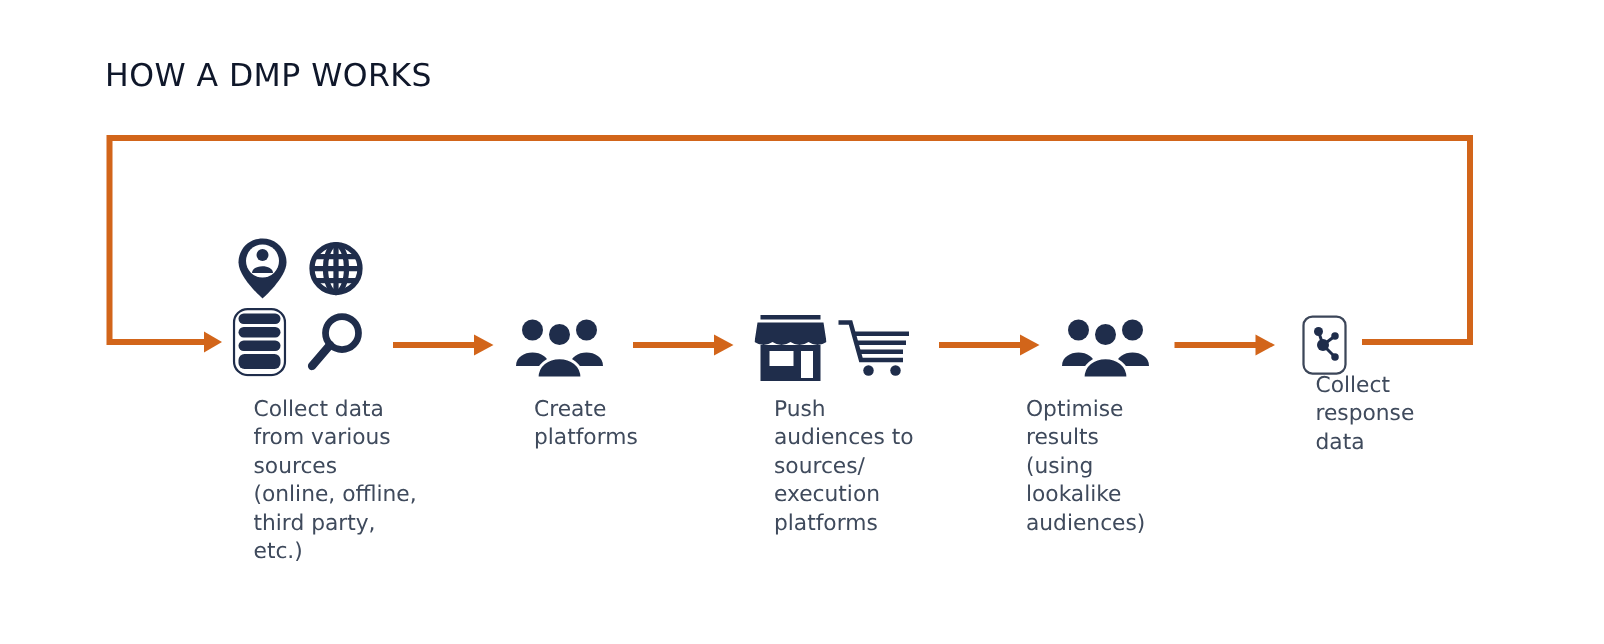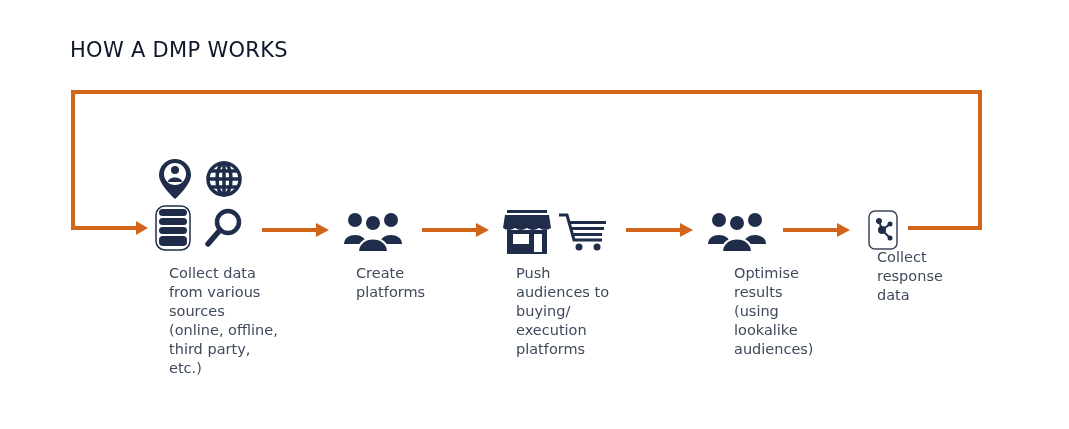--- a/index.html
+++ b/index.html
@@ -133,23 +133,23 @@
 <div class="label" style="left:153px;top:264px">Collect data
 from various
 sources
 (online, offline,
 third party,
 etc.)</div>
 <div class="label" style="left:340px;top:264px">Create
 platforms</div>
 <div class="label" style="left:500px;top:264px">Push
 audiences to
-buying/
+sources/
 execution
 platforms</div>
-<div class="label" style="left:718px;top:264px">Optimise
+<div class="label" style="left:668px;top:264px">Optimise
 results
 (using
 lookalike
 audiences)</div>
 <div class="label" style="left:861px;top:248px">Collect
 response
 data</div>
 
 </body></html>

